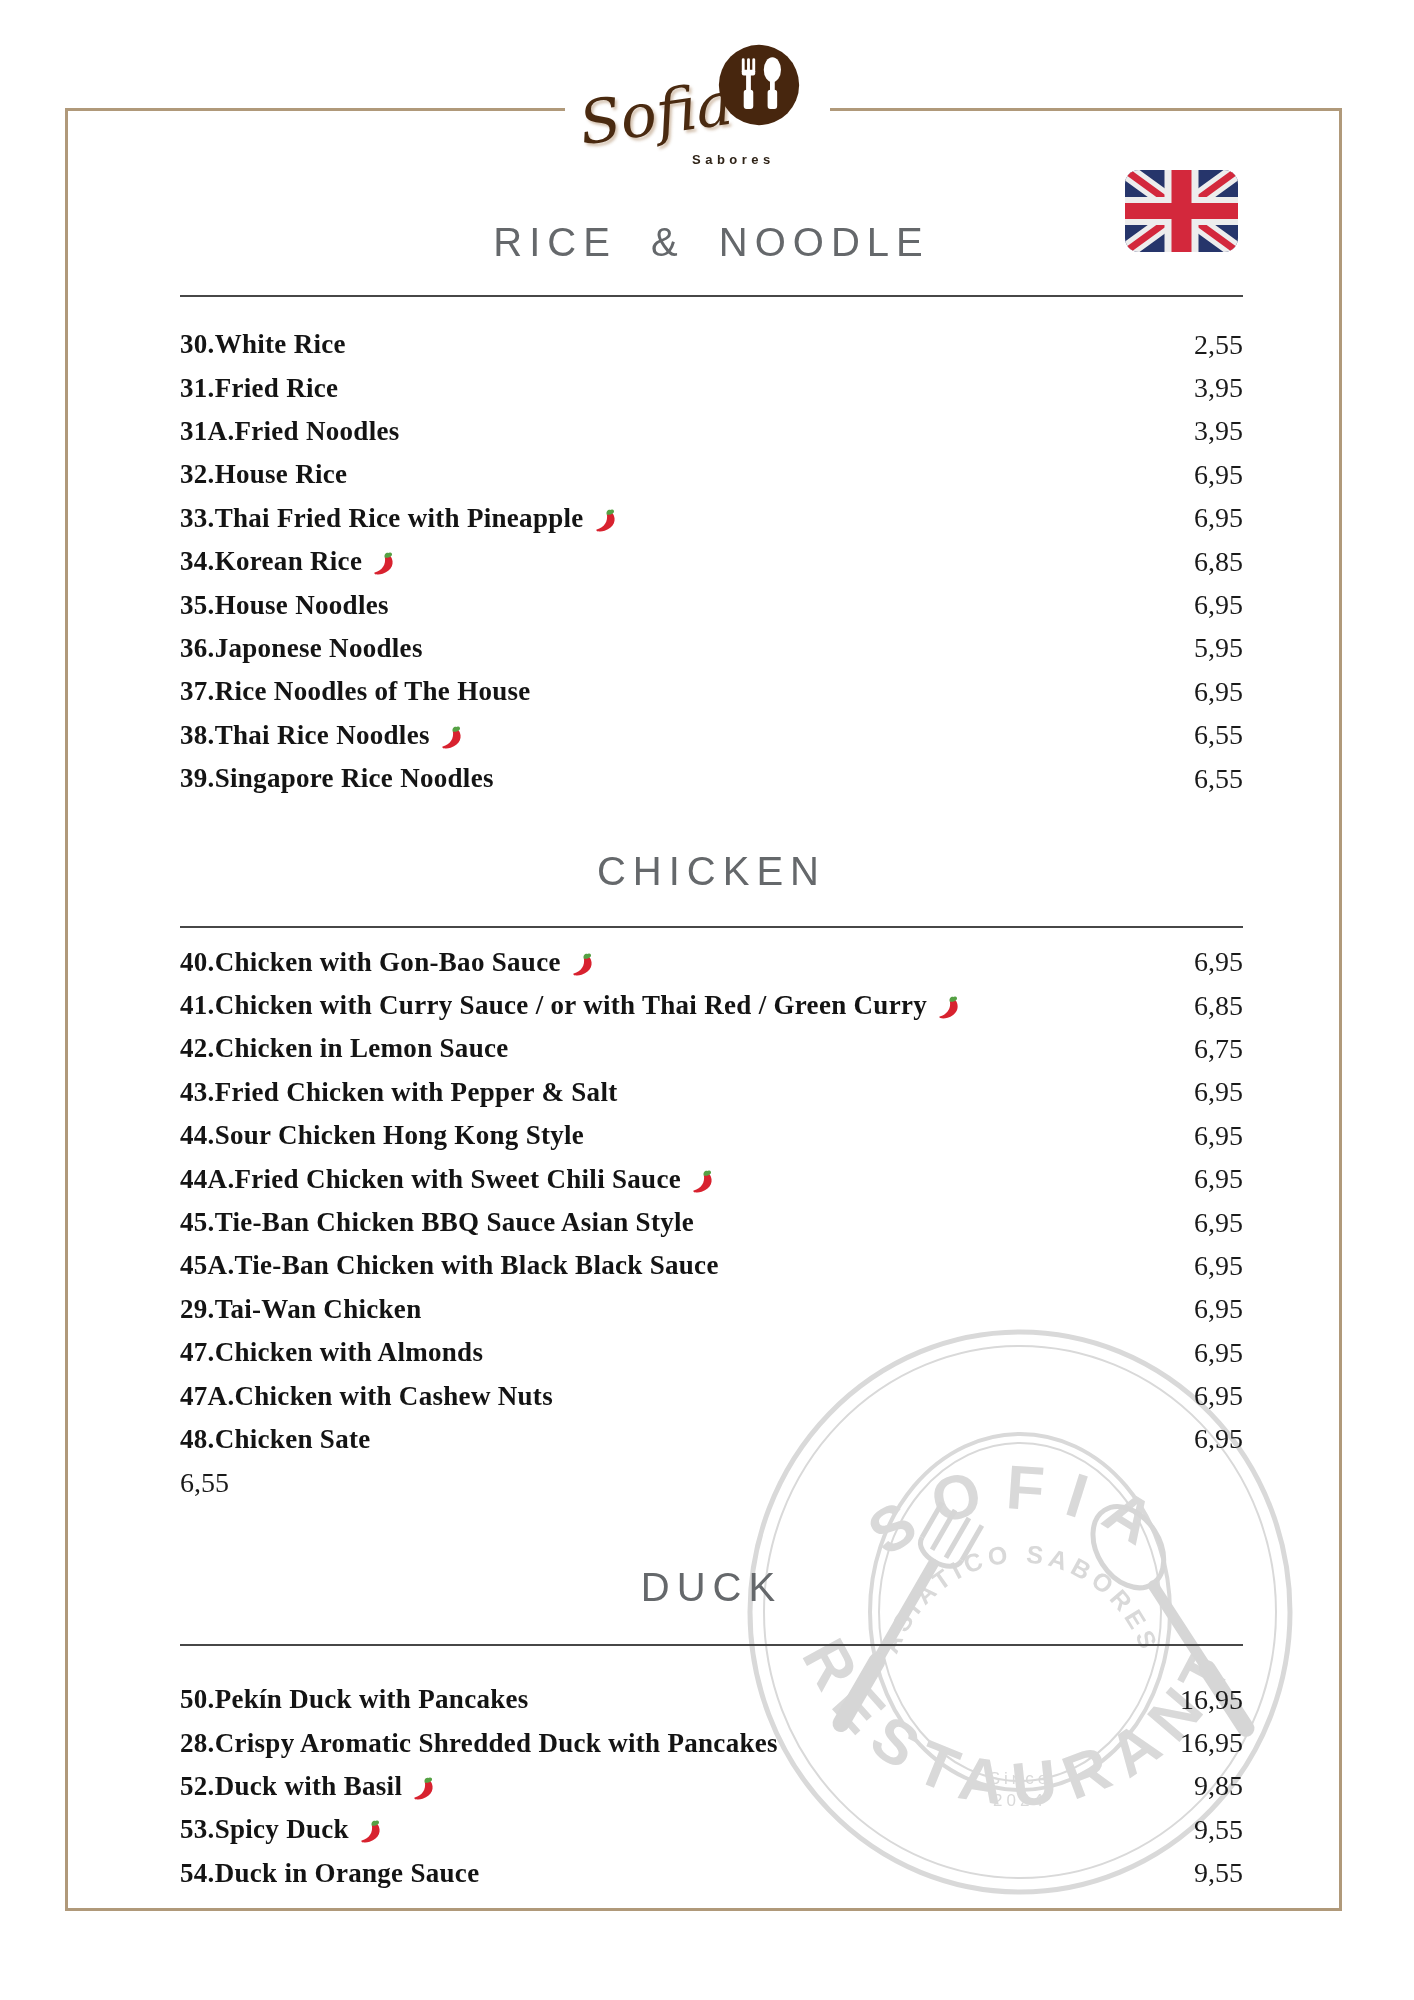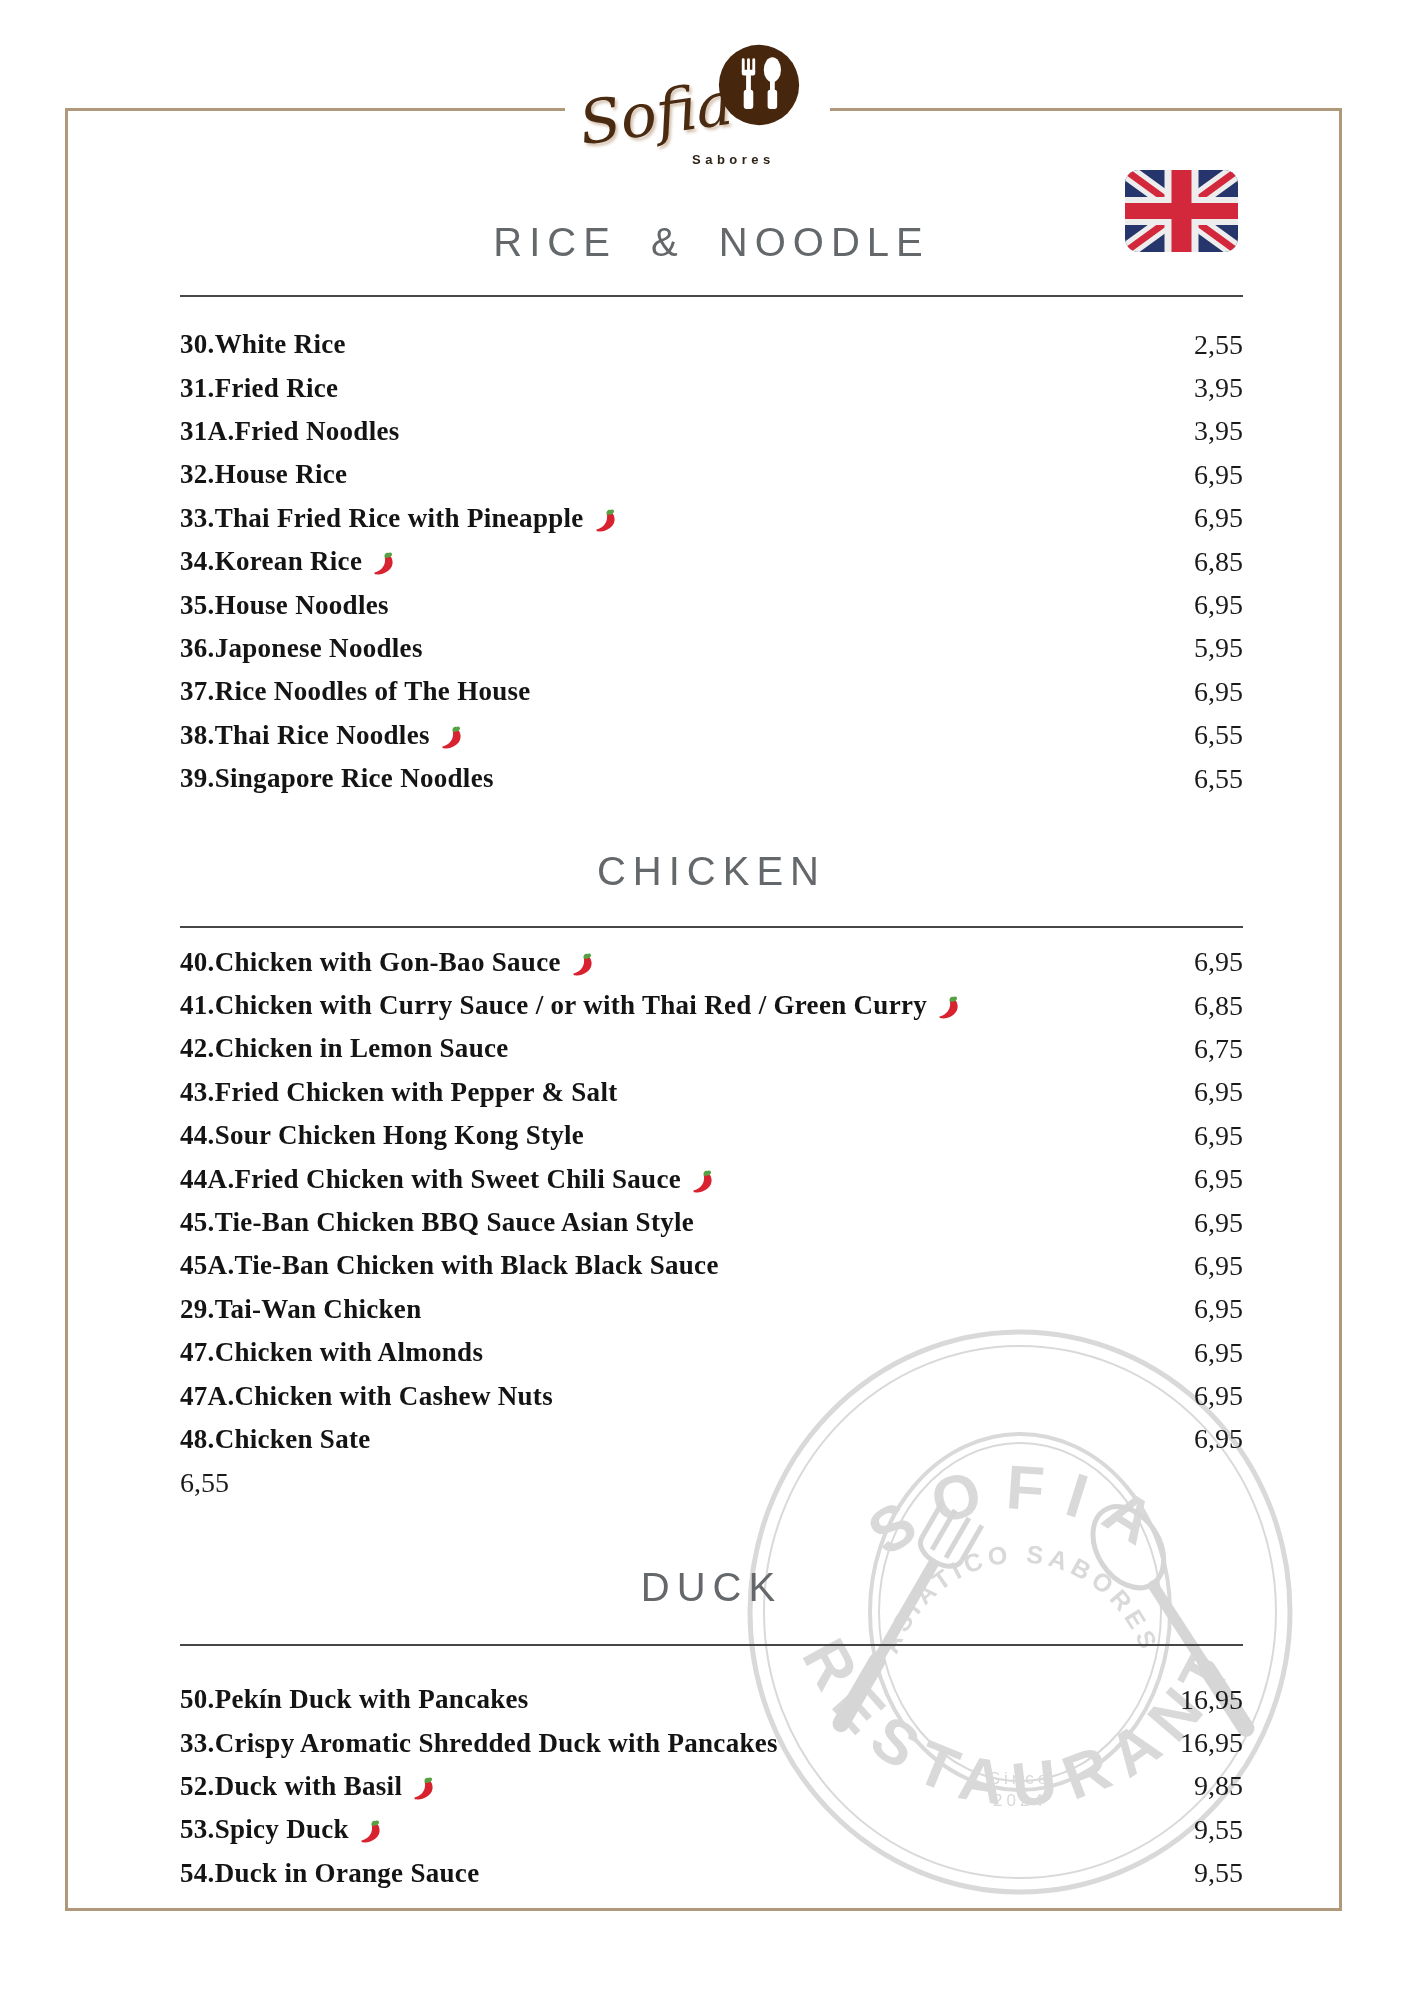--- a/index.html
+++ b/index.html
@@ -347,21 +347,21 @@
     <div class="rows">
         <div class="row">
     <span class="label-wrap">
       <span class="label">50.Pekín Duck with Pancakes</span>
 
     </span>
     <span class="price">16,95</span>
   </div>
         <div class="row">
     <span class="label-wrap">
-      <span class="label">33.Crispy Aromatic Shredded Duck with Pancakes</span>
+      <span class="label">28.Crispy Aromatic Shredded Duck with Pancakes</span>
 
     </span>
     <span class="price">16,95</span>
   </div>
         <div class="row">
     <span class="label-wrap">
       <span class="label">52.Duck with Basil</span>
       <svg class="chili" width="27" height="29" viewBox="0 0 32 32">
         <path d="M24.5 7.5 C29.5 15 26.5 24.5 15 28.2 C8.5 30.3 3.2 28 5.6 26.6 C14.5 24.3 19.2 17 17.6 8.6 Z" fill="#d8222f"></path>
         <path d="M17.4 8.9 C16.2 4.4 20 2.2 22.3 3.5 C24.8 2 27 4.1 25.8 6.5 C23.4 9.5 19.2 9.7 17.4 8.9 Z" fill="#55a144"></path>

